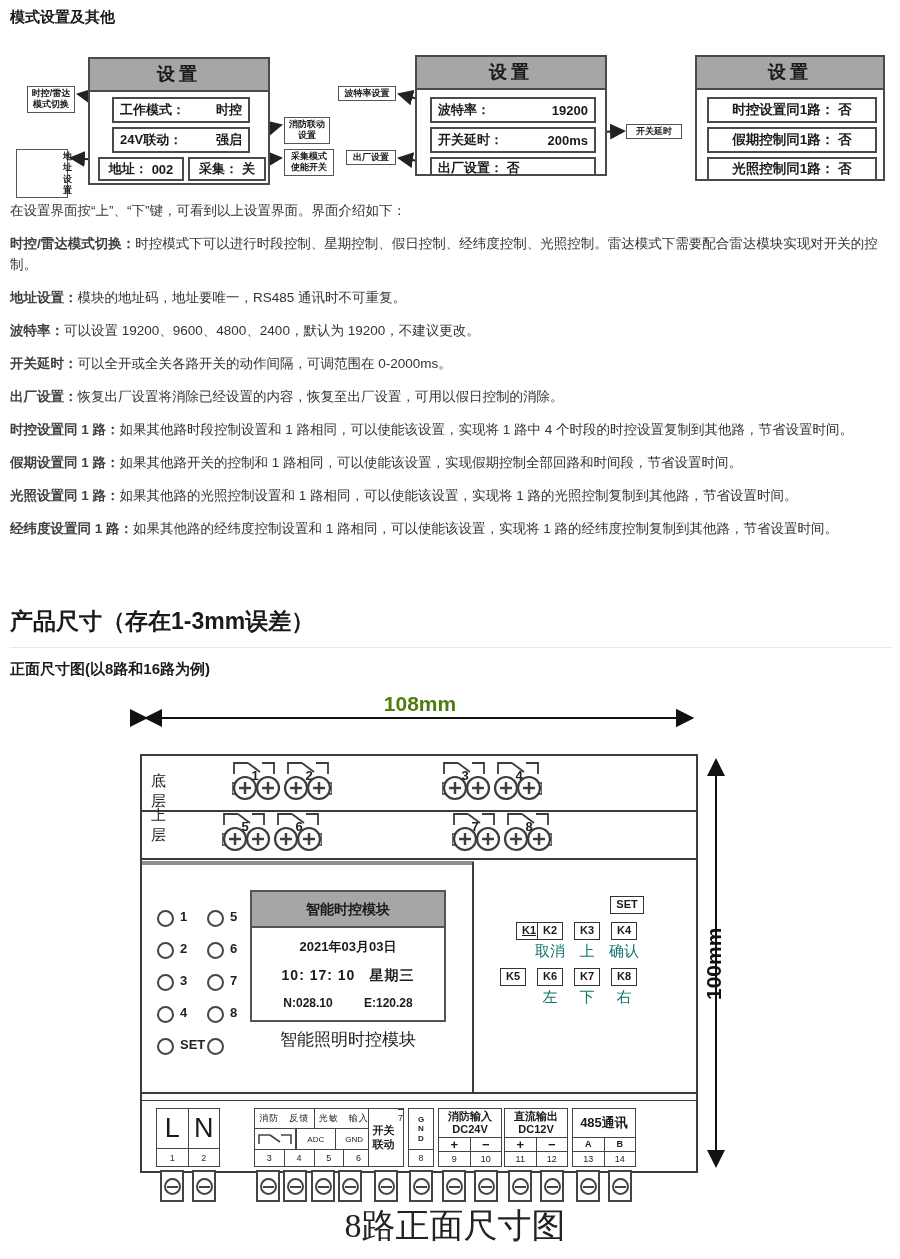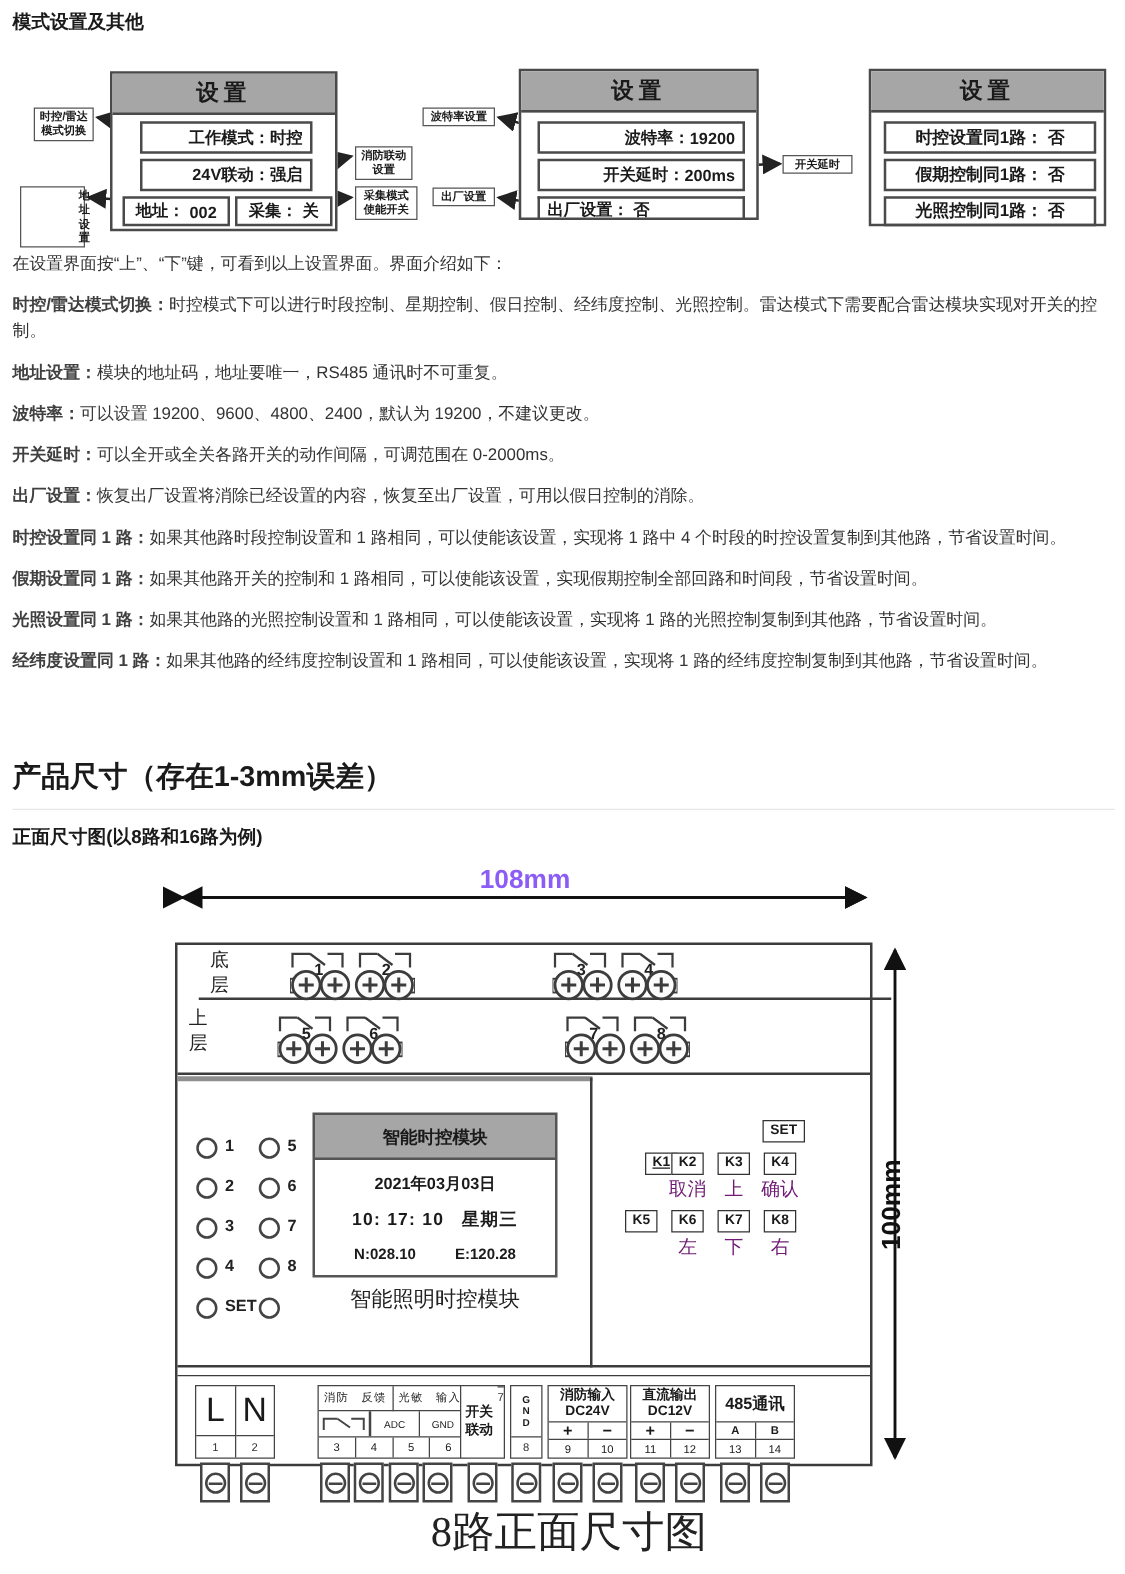--- a/index.html
+++ b/index.html
@@ -12,41 +12,41 @@
   .h-sect  { left:10px; top:606px; width:882px; font-size:23px; font-weight:bold; padding-bottom:10px; border-bottom:1px solid #e8e8e8; }
   .h-sub   { left:10px; top:660px; font-size:15px; font-weight:bold; }
 
   
   .diagrams { left:0; top:48px; width:900px; height:152px; }
   .panel { position:absolute; border:2px solid #4a4a4a; background:#fff; }
   .panel-head { height:33px; background:#a6a6a6; border-bottom:2px solid #4a4a4a; text-align:center;
                 font-size:18px; font-weight:bold; line-height:31px; letter-spacing:4px; }
   .prow { position:absolute; border:2px solid #4a4a4a; display:flex; align-items:center;
           font-size:13px; font-weight:bold; padding:0 6px; }
-  .prow.between { justify-content:flex-end; }
+  .prow.between { justify-content:space-between; }
   .prow.center  { justify-content:center; }
   .prow.gap     { justify-content:center; gap:4px; }
   .p3row { font-size:13.5px; }
   .ann { position:absolute; border:1.5px solid #555; background:#fff; font-size:9px; font-weight:bold;
          line-height:1.25; text-align:center; white-space:pre-line; padding:1px 2px; }
   .arrows { position:absolute; left:0; top:0; width:900px; height:152px; pointer-events:none; }
 
   
   .paras { left:10px; top:200px; width:882px; font-size:13.5px; line-height:1.56; color:#333; }
   .paras p { margin-bottom:12px; }
   .paras b { color:#404040; }
 
   
   .drawing { left:0; top:690px; width:900px; height:569px; }
-  .dimw-label { left:340px; top:2px; width:160px; text-align:center; font-size:21px; font-weight:600; color:#8b5cf6; }
+  .dimw-label { left:340px; top:2px; width:160px; text-align:center; font-size:21px; font-weight:600; color:#4d7c0f; }
   .dimh-label { left:702px; top:310px; transform:rotate(-90deg); transform-origin:left top;
                 font-size:21px; font-weight:600; color:#111; }
   .device { left:140px; top:64px; width:558px; height:419px; border:2px solid #3c3c3c; background:#fff; }
   .layer-row { position:absolute; left:0; width:100%; border-bottom:2px solid #3c3c3c; }
-  .row1 { top:0; height:44px;margin-left:17px; }
+  .row1 { top:12px; height:44px; }
   .row2 { top:46px; height:58px; }
   .row2::after { content:""; position:absolute; left:0; bottom:-7px; width:332px; height:4px; background:#8f8f8f; }
   .layer-label { position:absolute; left:9px; top:3px; width:17px; font-size:15px; line-height:1.35;
                  word-break:break-all; color:#222; }
   .main-divider { position:absolute; left:330px; top:106px; height:232px; border-left:2px solid #3c3c3c; }
   .main-bottom  { position:absolute; left:0; top:336px; width:100%; border-top:2px solid #3c3c3c; }
   .strip-topline{ position:absolute; left:0; top:344px; width:100%; border-top:1.5px solid #3c3c3c; }
 
   .led { position:absolute; width:17px; height:17px; border:2px solid #444; border-radius:50%; background:#fff; }
   .led-label { position:absolute; font-size:13px; font-weight:bold; color:#222; }
@@ -54,21 +54,21 @@
   .lcd { position:absolute; left:108px; top:134px; width:196px; height:132px; border:2px solid #555; background:#fff; }
   .lcd-head { height:36px; background:#a6a6a6; border-bottom:2px solid #555; text-align:center;
               font-size:14px; font-weight:bold; line-height:34px; }
   .lcd-date { margin-top:10px; text-align:center; font-size:13px; font-weight:bold; }
   .lcd-time { margin-top:11px; display:flex; justify-content:center; gap:14px; font-size:14px; font-weight:bold; letter-spacing:1px; }
   .lcd-geo  { margin-top:11px; display:flex; justify-content:space-evenly; font-size:12px; font-weight:bold; }
   .lcd-below{ position:absolute; left:100px; top:272px; width:212px; text-align:center; font-size:17px; color:#222; }
 
   .key { position:absolute; border:1.5px solid #333; background:#fff; text-align:center;
          font-size:11px; font-weight:bold; line-height:15px; height:18px; }
-  .key-label { position:absolute; width:44px; text-align:center; font-size:15px; color:#701a75; }
+  .key-label { position:absolute; width:44px; text-align:center; font-size:15px; color:#0f766e; }
 
   .blk { position:absolute; top:352px; height:59px; border:1.5px solid #444; background:#fff; display:flex; }
   .cell { flex:1; display:flex; flex-direction:column; }
   .cell + .cell { border-left:1.5px solid #444; }
   .cell .big { height:40px; display:flex; align-items:center; justify-content:center;
                font-size:27px; line-height:1; border-bottom:1.5px solid #444; }
   .numrow { height:17px; display:flex; align-items:center; justify-content:center; font-size:9px; color:#333; }
   .io-head { height:20px; display:flex; align-items:center; justify-content:center; font-size:9px;
              border-bottom:1.5px solid #444; letter-spacing:1px; }
   .io-mid { height:20px; display:flex; }

